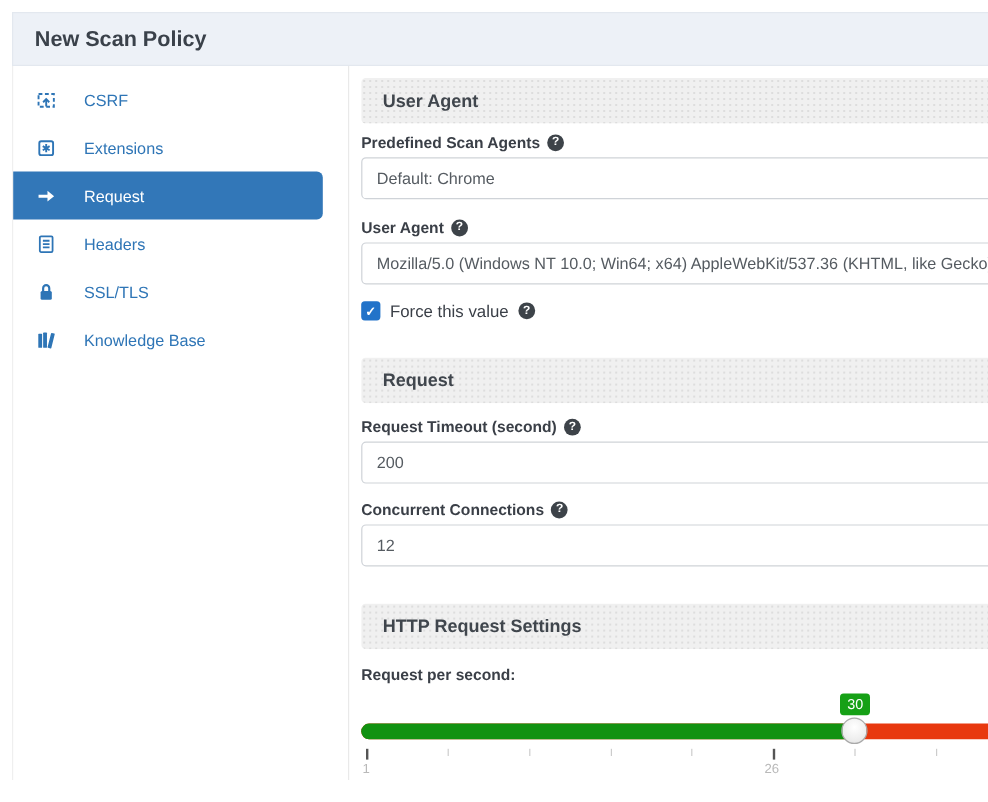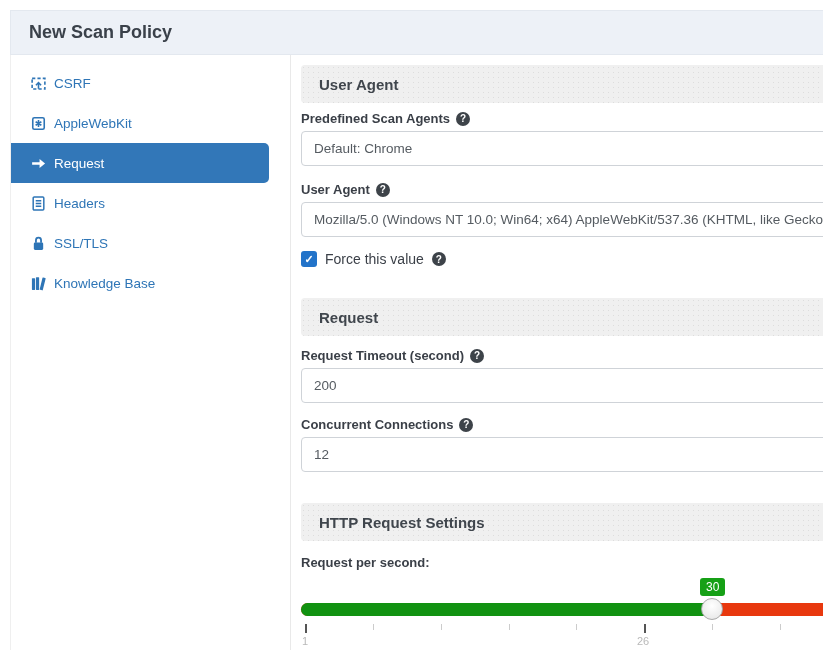--- a/index.html
+++ b/index.html
@@ -6,21 +6,21 @@
   html,body { width:823px; height:668px; overflow:hidden; background:#fff;
     font-family:"Liberation Sans", sans-serif; }
   .panel { position:absolute; left:10px; top:10px; width:980px; }
   .panel-header { height:45px; background:#edf1f7; border:1px solid #e3e8ef;
     display:flex; align-items:center; padding-left:18px; }
   .panel-title { font-size:18px; color:#3a414a; font-weight:700; }
   .panel-body { display:flex; border-left:1px solid #efefef; }
 
   
   .sidebar { width:280px; flex:0 0 280px; border-right:1px solid #e9e9e9; padding-top:8px; }
-  .sb-item { height:40px; display:flex; align-items:center; gap:7px; padding-left:19px;
+  .sb-item { height:40px; display:flex; align-items:center; gap:23px; padding-left:19px;
     color:var(--link-blue,#2e75b6); font-size:13.5px; cursor:pointer; width:100%; }
   .sb-item.selected { background:var(--accent-blue,#3277b8); color:#fff; width:258px;
     border-radius:0 5px 5px 0; }
   .sb-icon { width:17px; height:17px; flex:0 0 17px; display:inline-flex; }
   .sb-icon svg { width:17px; height:17px; }
 
   
   .content { flex:1 1 auto; padding:10px 0 0 10px; width:690px; }
   .section-header { height:38px; border-radius:4px; display:flex; align-items:center;
     padding-left:18px; font-size:15px; font-weight:700; color:#40464d;
@@ -81,21 +81,21 @@
           </span>
     <span class="sb-label">CSRF</span>
   </div>
         <div class="sb-item">
     <span class="sb-icon">
             <svg viewBox="0 0 16 16" fill="none" stroke="currentColor" stroke-width="1.5">
               <rect x="2.6" y="2.6" width="10.8" height="10.8" rx="1.5"></rect>
               <path d="M8 4.8v6.4 M5.3 6.4l5.4 3.2 M10.7 6.4L5.3 9.6"></path>
             </svg>
           </span>
-    <span class="sb-label">AppleWebKit</span>
+    <span class="sb-label">Extensions</span>
   </div>
         <div class="sb-item selected">
     <span class="sb-icon">
             <svg viewBox="0 0 16 16" fill="currentColor">
               <path d="M2 6.8h7V3.8l5.2 4.2L9 12.2V9.2H2z"></path>
             </svg>
           </span>
     <span class="sb-label">Request</span>
   </div>
         <div class="sb-item">

